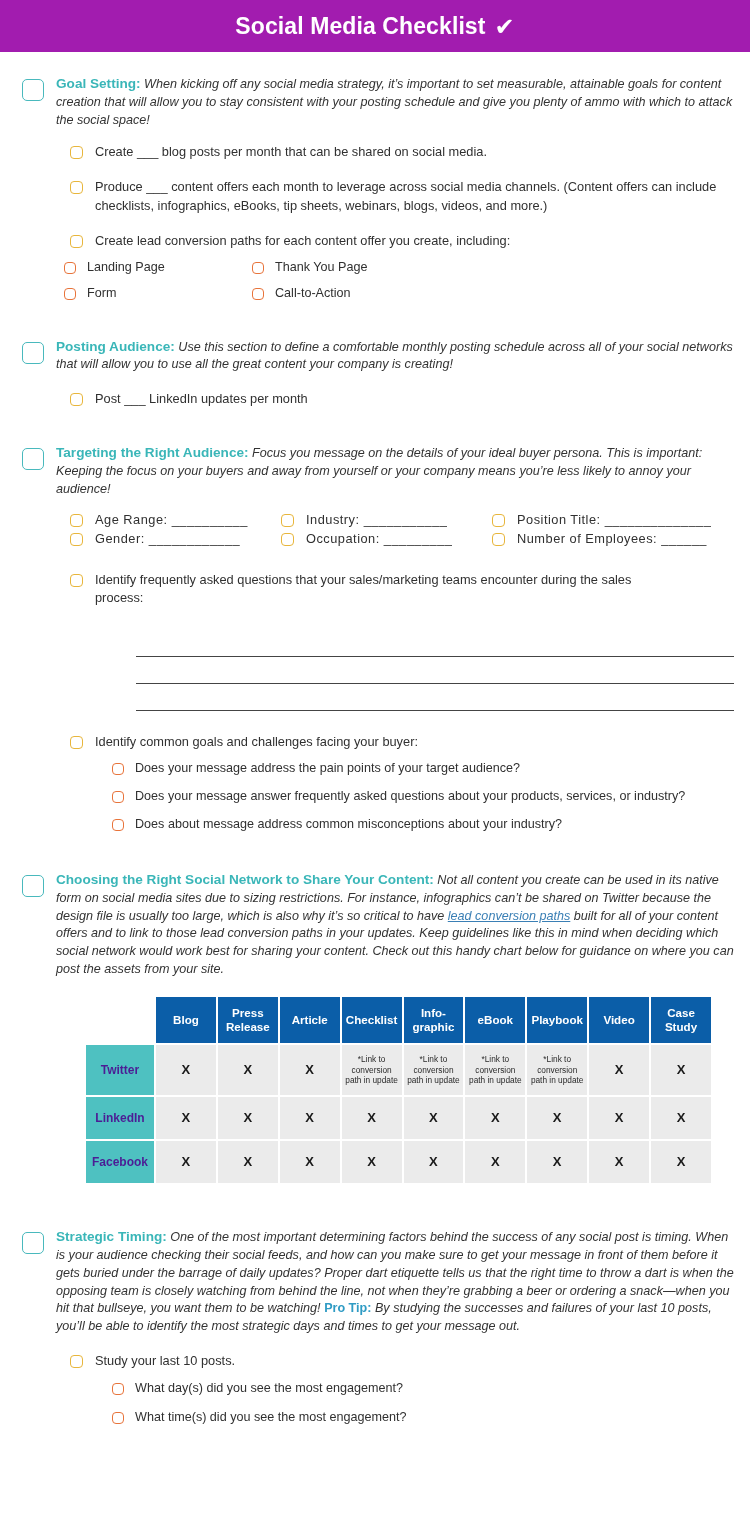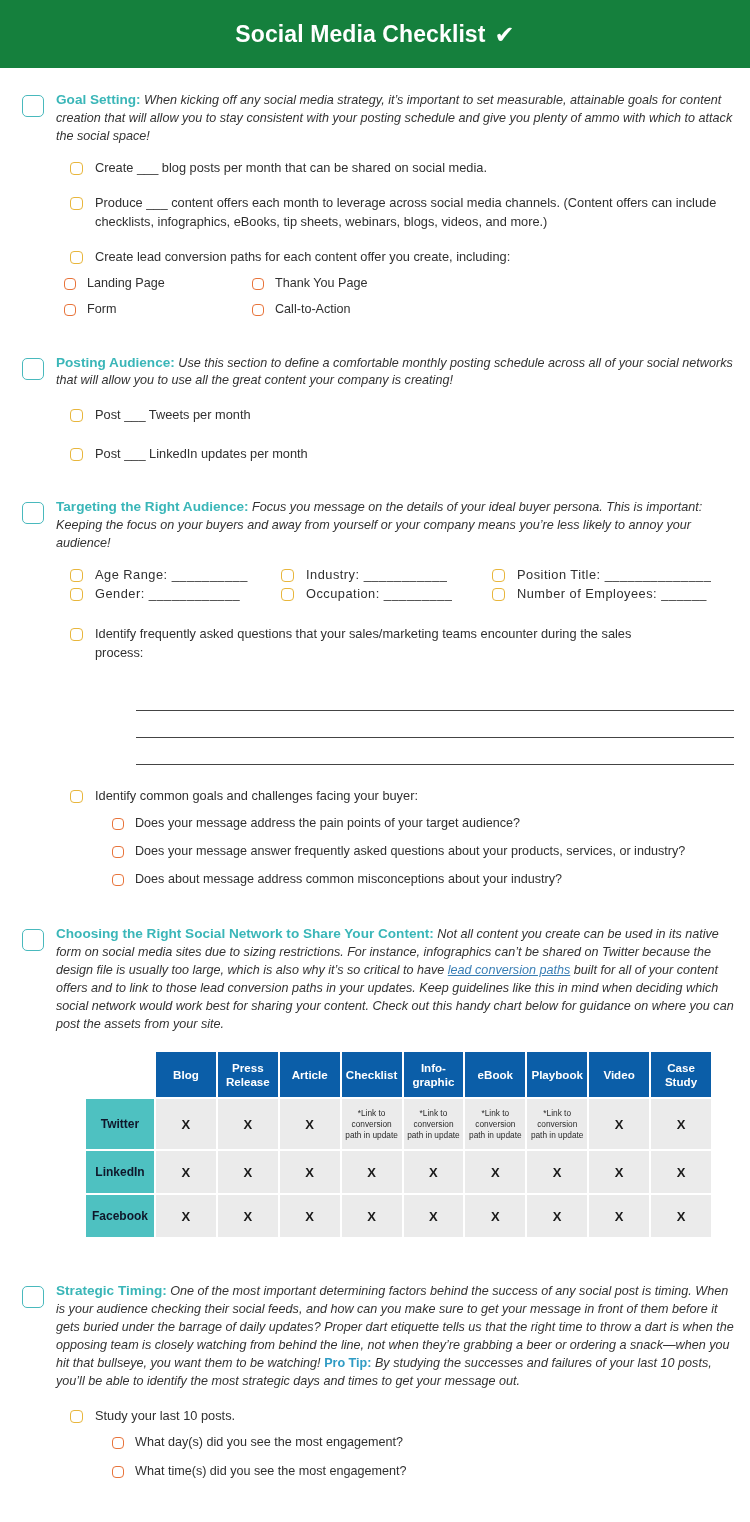--- a/index.html
+++ b/index.html
@@ -5,22 +5,22 @@
   * { box-sizing: border-box; margin: 0; padding: 0; }
   html, body {
     width: 750px;
     background: #ffffff;
     font-family: "Liberation Sans", sans-serif;
   }
   body { width: 750px; min-height: 1522px; position: relative; }
 
   
   .banner {
-    background: #15803d;
-    height: 68px;
+    background: #a21caf;
+    height: 52px;
     display: flex;
     align-items: center;
     justify-content: center;
   }
   .banner-title {
     color: #ffffff;
     font-size: 23px;
     font-weight: bold;
     letter-spacing: .1px;
   }
@@ -149,21 +149,21 @@
     color: #fff;
     font-size: 11.6px;
     font-weight: bold;
     padding: 9px 2px;
     text-align: center;
     line-height: 1.2;
     vertical-align: middle;
   }
   table.chart th.rowhead {
     background: #4ec1c1;
-    color: #0f172a;
+    color: #4c1d95;
     font-size: 12px;
     font-weight: bold;
     text-align: center;
     vertical-align: middle;
     padding: 6px 2px;
   }
   table.chart td {
     background: #ebebeb;
     text-align: center;
     vertical-align: middle;
@@ -236,24 +236,20 @@
   </div>
 
   <div class="section" style="margin-top:34px">
     <div class="sec-head">
       <span class="cb cb-l1"></span>
       <div class="sec-text">
         <span class="sec-title">Posting Audience:</span><span> Use this section to define a comfortable monthly posting schedule across all of your social networks that will allow you to use all the great content your company is creating!</span>
       </div>
     </div>
     <div class="items-l2" style="margin-top:16px">
-      <div class="item-l2" style="margin-bottom:20px">
-        <span class="cb cb-l2"></span>
-        <span class="item-l2-text">Post ___ Tweets per month</span>
-      </div>
       <div class="item-l2">
         <span class="cb cb-l2"></span>
         <span class="item-l2-text">Post ___ LinkedIn updates per month</span>
       </div>
     </div>
   </div>
 
   <div class="section" style="margin-top:34px">
     <div class="sec-head">
       <span class="cb cb-l1"></span>

